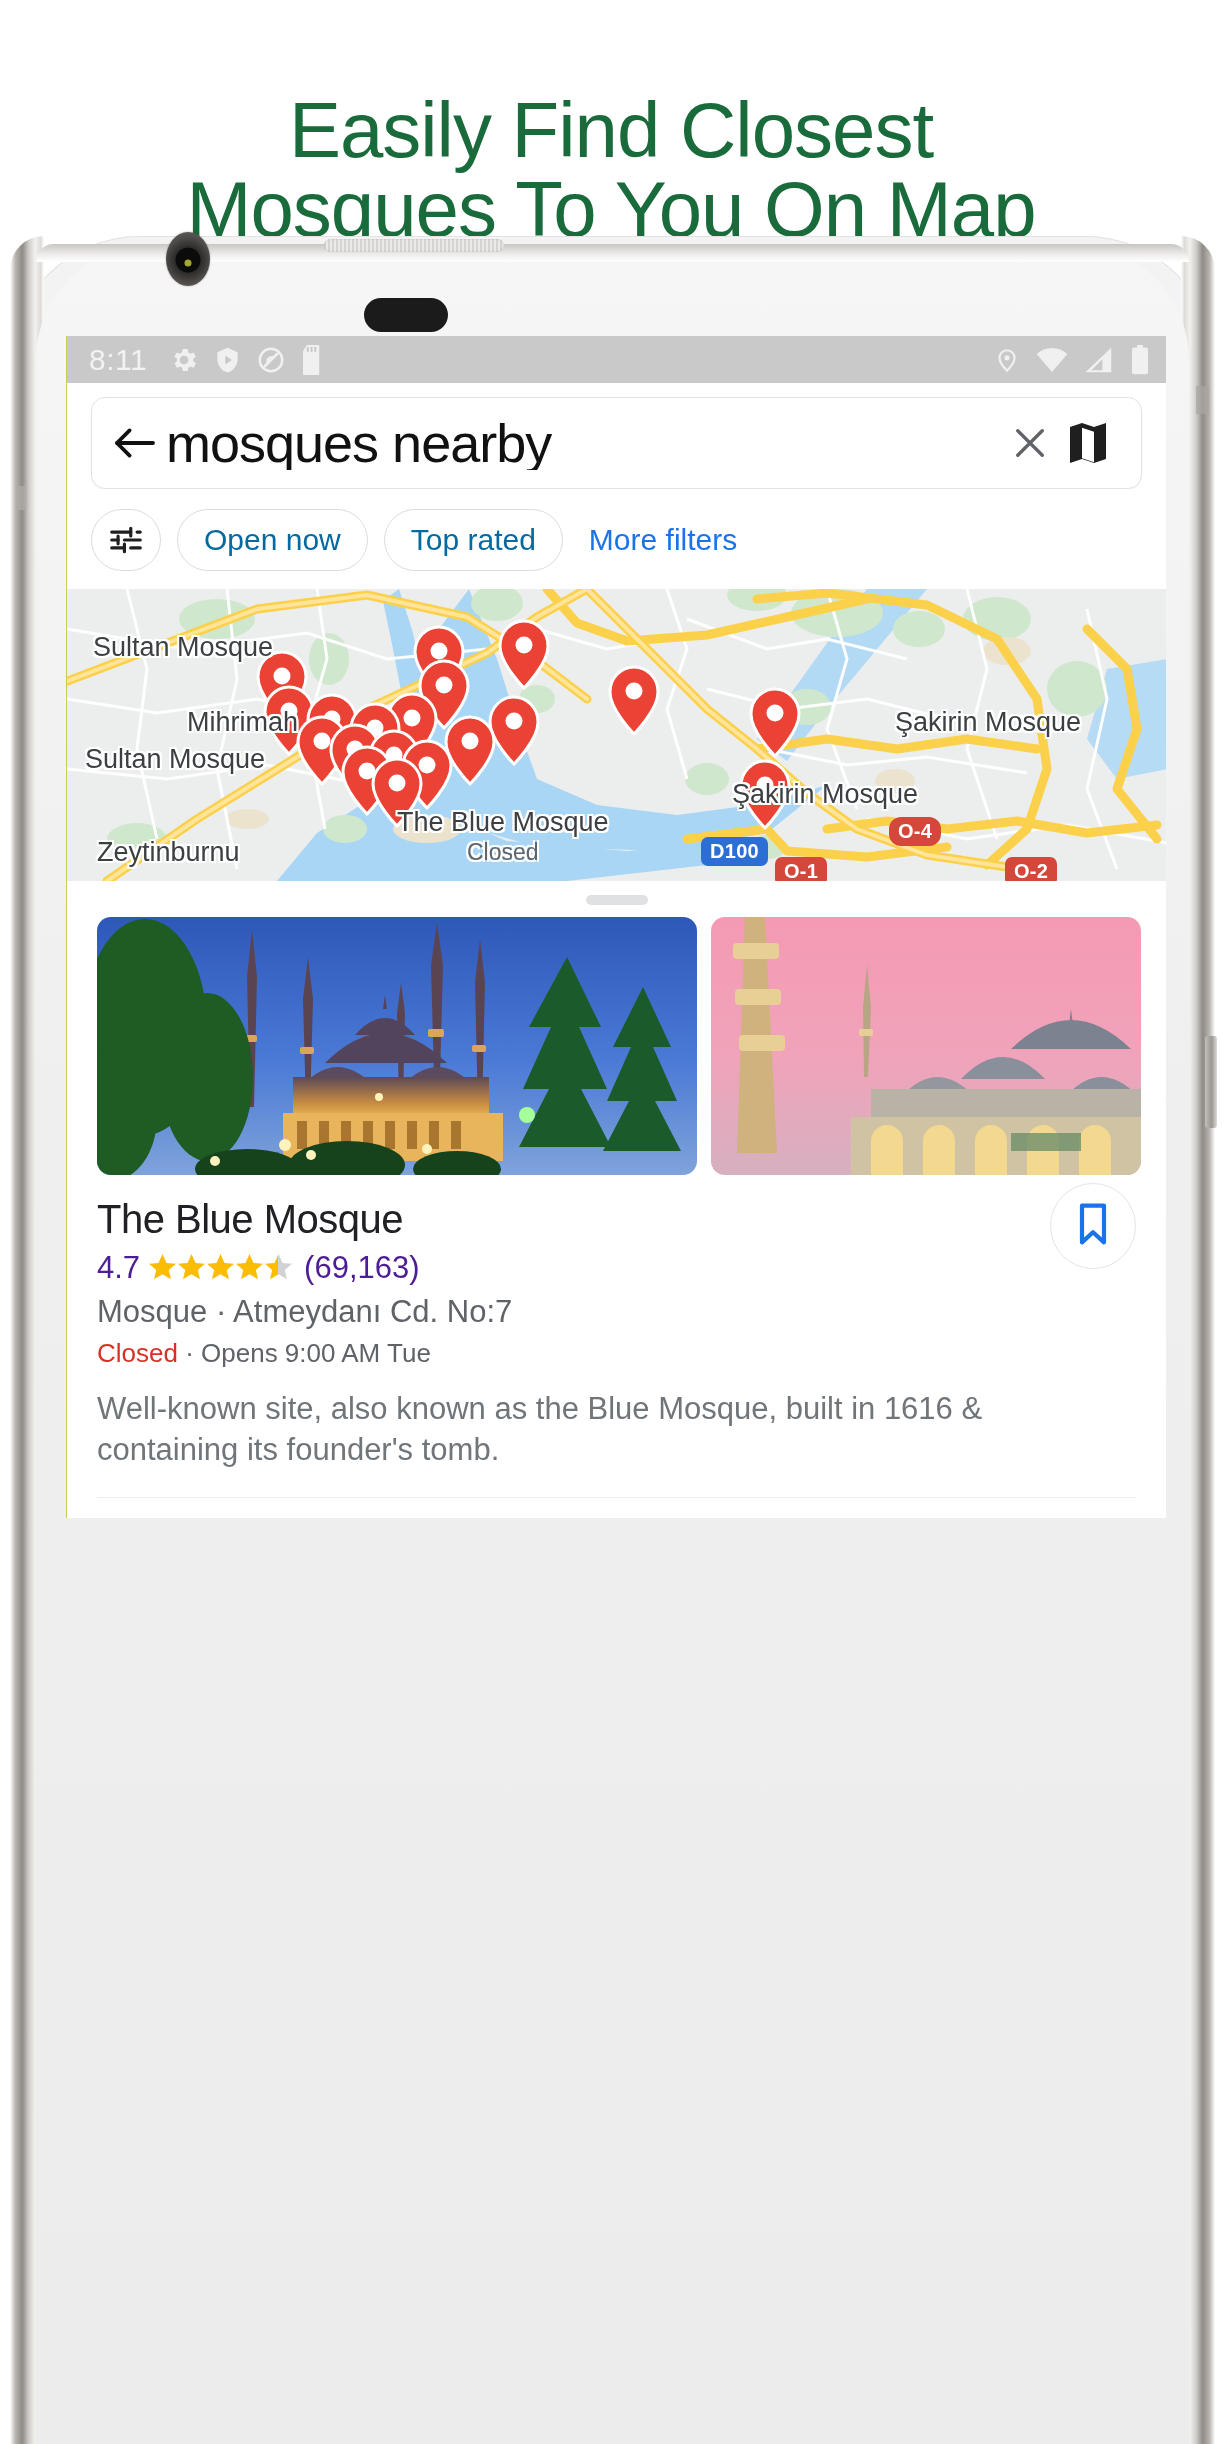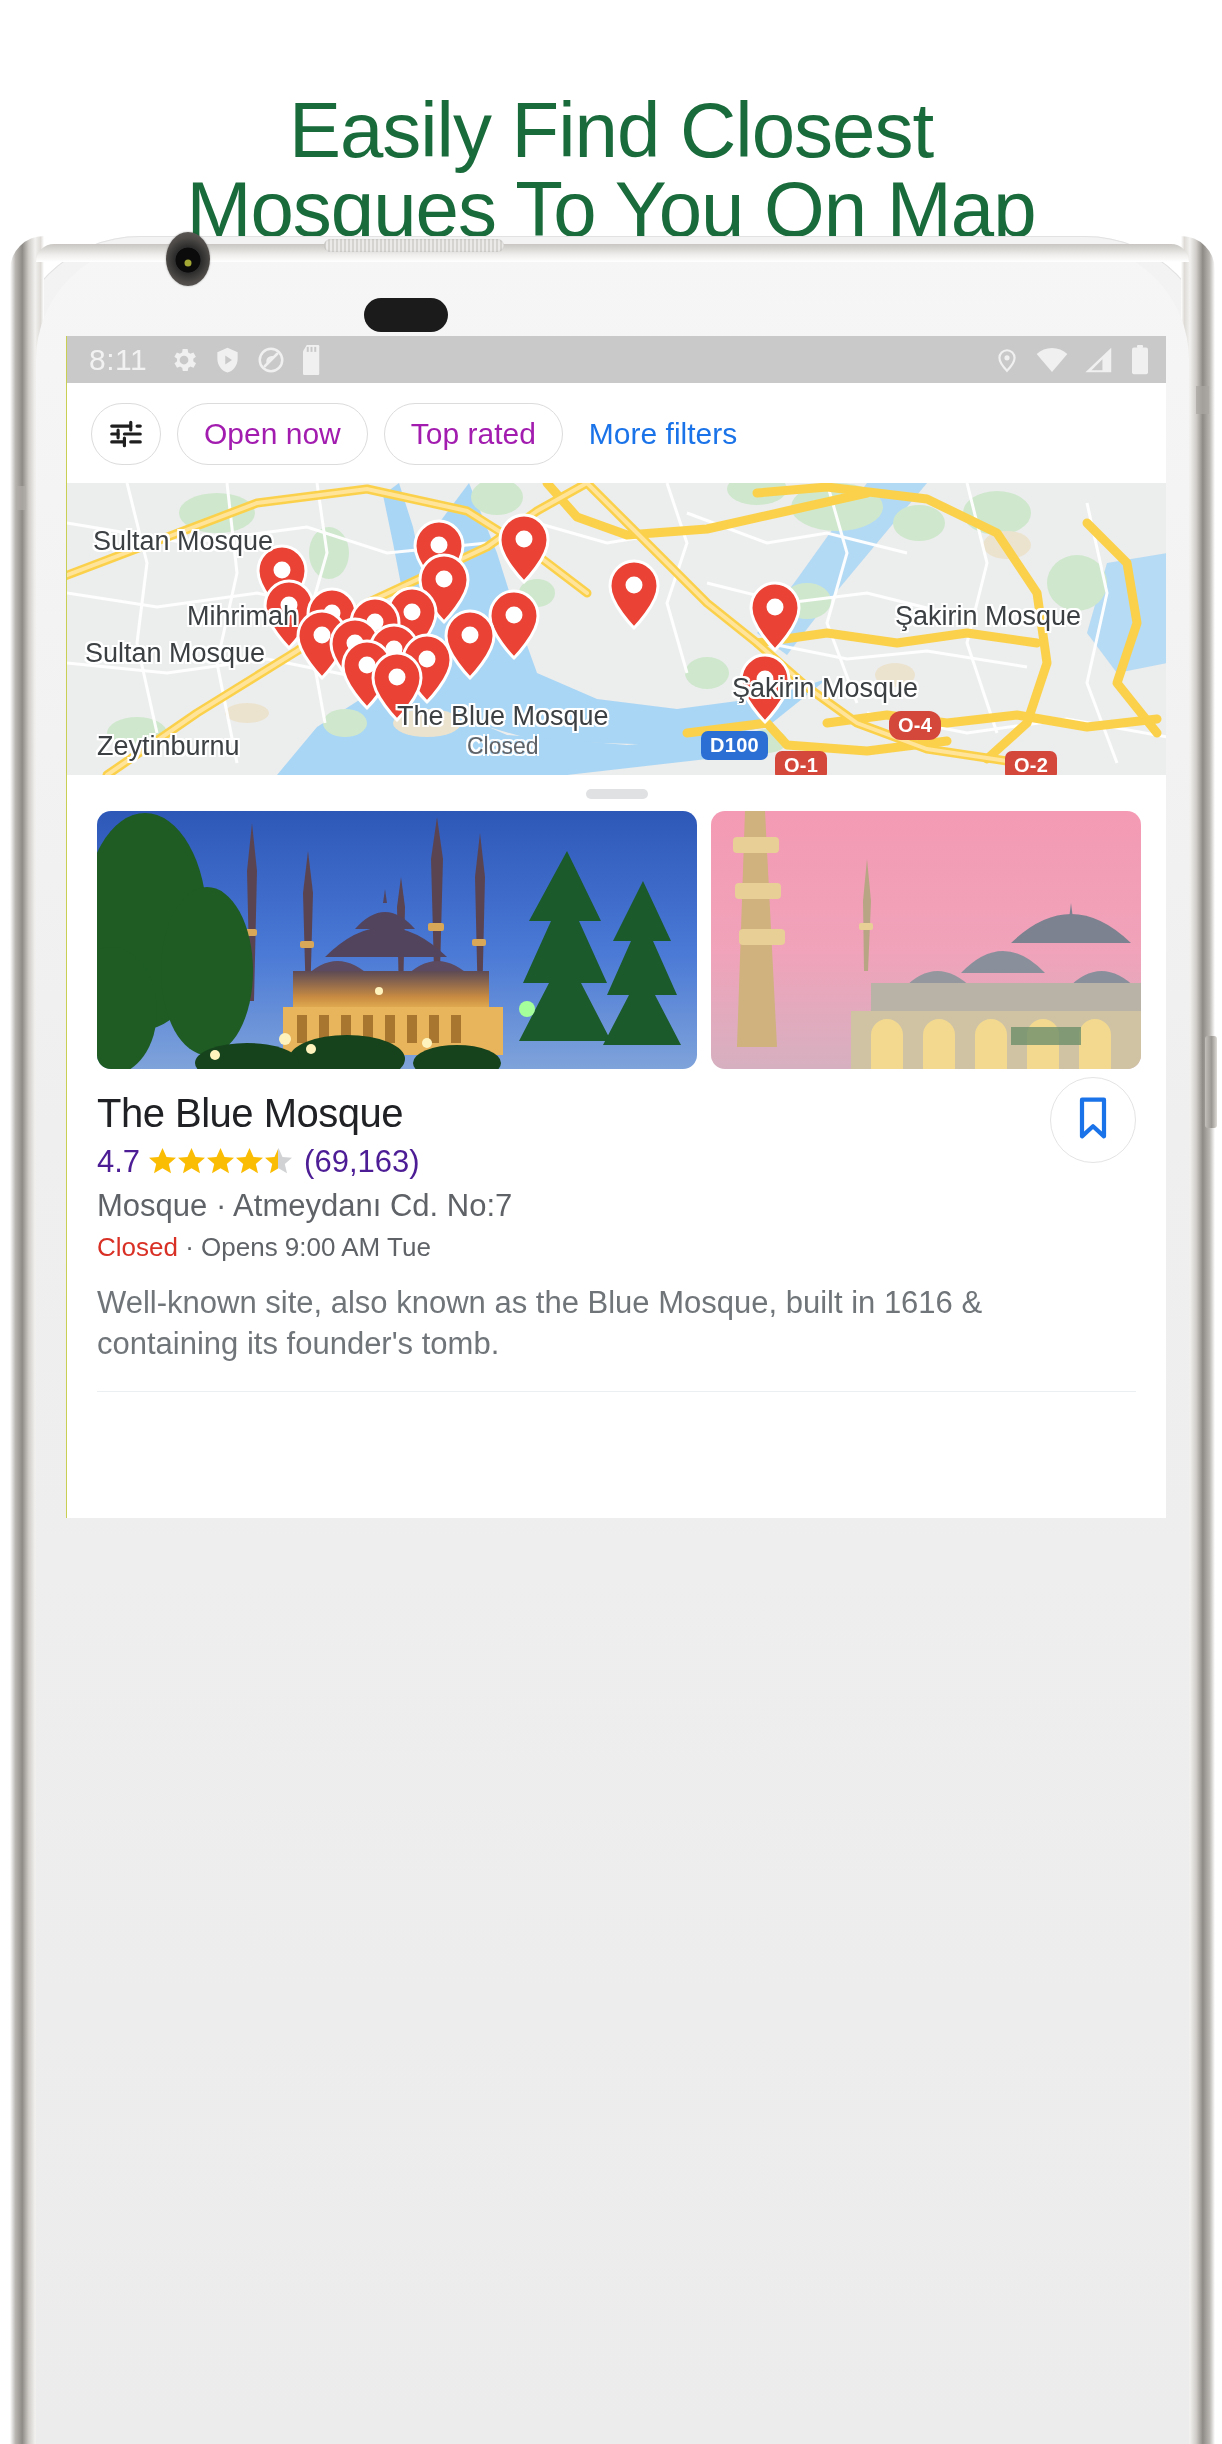--- a/index.html
+++ b/index.html
@@ -153,21 +153,21 @@
     padding:20px 24px 18px 24px;
     background:#fff;
   }
   .chip-icon{
     width:70px; height:62px; border:1px solid #dcdcdc; border-radius:34px;
     display:flex; align-items:center; justify-content:center; background:#fff;
   }
   .chip{
     height:62px; border:1px solid #dcdcdc; border-radius:34px;
     display:flex; align-items:center; padding:0 26px;
-    font-size:30px; color:#a21caf; background:#fff; white-space:nowrap;
+    font-size:30px; color:#0369a1; background:#fff; white-space:nowrap;
   }
   .chip-link{
     font-size:30px; color:#1a73e8; padding:0 4px 0 10px; white-space:nowrap;
   }
 
   
   .map{
     position:relative;
     height:292px;
     background:#e9eaeb;
@@ -297,20 +297,41 @@
             <path d="M20 0v18H1z" fill="#f0f0f0"></path>
             <path d="M13.5 8.5v8H5.5z" fill="#c9c9c9"></path>
           </svg>
           <svg class="sb-ic" width="20" height="30" viewBox="0 0 14 24" fill="#f0f0f0">
             <rect x="4.6" y="0" width="4.8" height="2.4" rx="0.8"></rect>
             <rect x="0.6" y="2" width="12.8" height="21.4" rx="1.6"></rect>
           </svg>
         </div>
       </div>
 
+      <div class="searchwrap">
+        <div class="searchbar">
+          <div class="search-back">
+            <svg width="44" height="36" viewBox="0 0 24 20" fill="none" stroke="#111" stroke-width="2.1" stroke-linecap="round" stroke-linejoin="round">
+              <path d="M22 10H2"></path>
+                <path d="M9 3L2 10l7 7"></path>
+            </svg>
+          </div>
+          <div class="search-text" placeholder="Search here">mosques nearby</div>
+          <div class="search-clear">
+            <svg width="42" height="42" viewBox="0 0 24 24" fill="none" stroke="#5f6368" stroke-width="1.9" stroke-linecap="round">
+              <path d="M5 5l14 14M19 5L5 19"></path>
+            </svg>
+          </div>
+          <div class="search-map">
+            <svg width="48" height="48" viewBox="0 0 24 24" fill="#1f1f1f">
+              <path d="M9 2L3 4v18l6-2 6 2 6-2V2l-6 2-6-2zm0 2.4l6 2v15.2l-6-2V4.4z"></path>
+            </svg>
+          </div>
+        </div>
+      </div>
 
       <div class="filters">
         <div class="chip-icon">
           <svg width="38" height="38" viewBox="0 0 24 24" fill="none" stroke="#1f1f1f" stroke-width="2" stroke-linecap="round">
             <path d="M3 7h12M19 7h2M3 12h4M11 12h10M3 17h8M15 17h6"></path>
             <path d="M15 4.6v4.8M7 9.6v4.8M11 14.6v4.8"></path>
           </svg>
         </div>
         <div class="chip">Open now</div>
         <div class="chip">Top rated</div>

